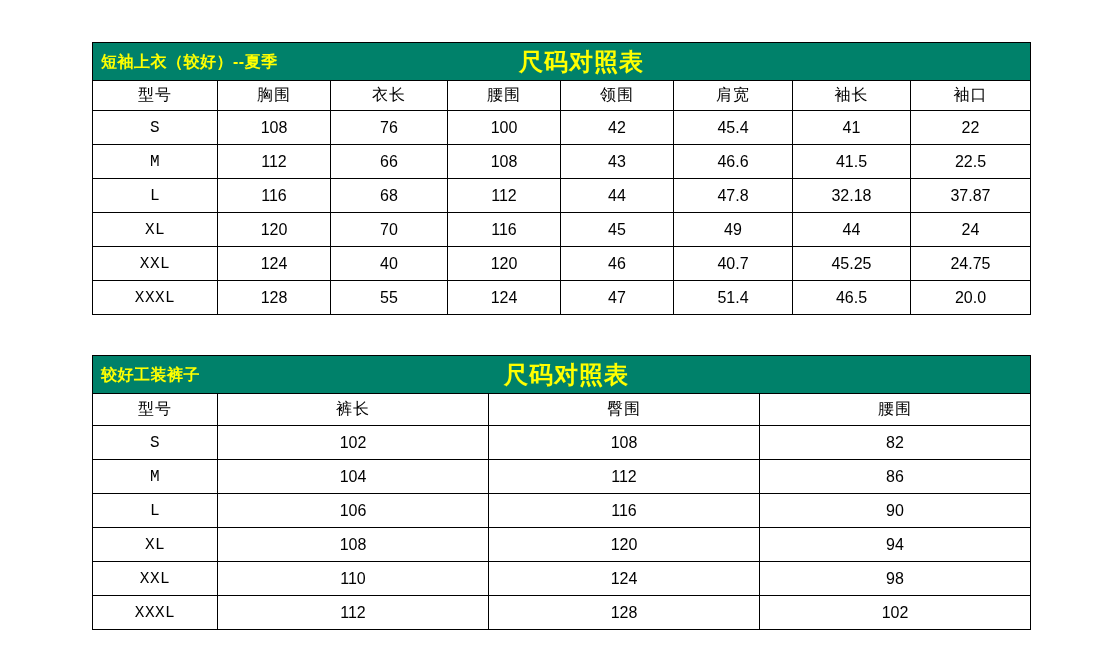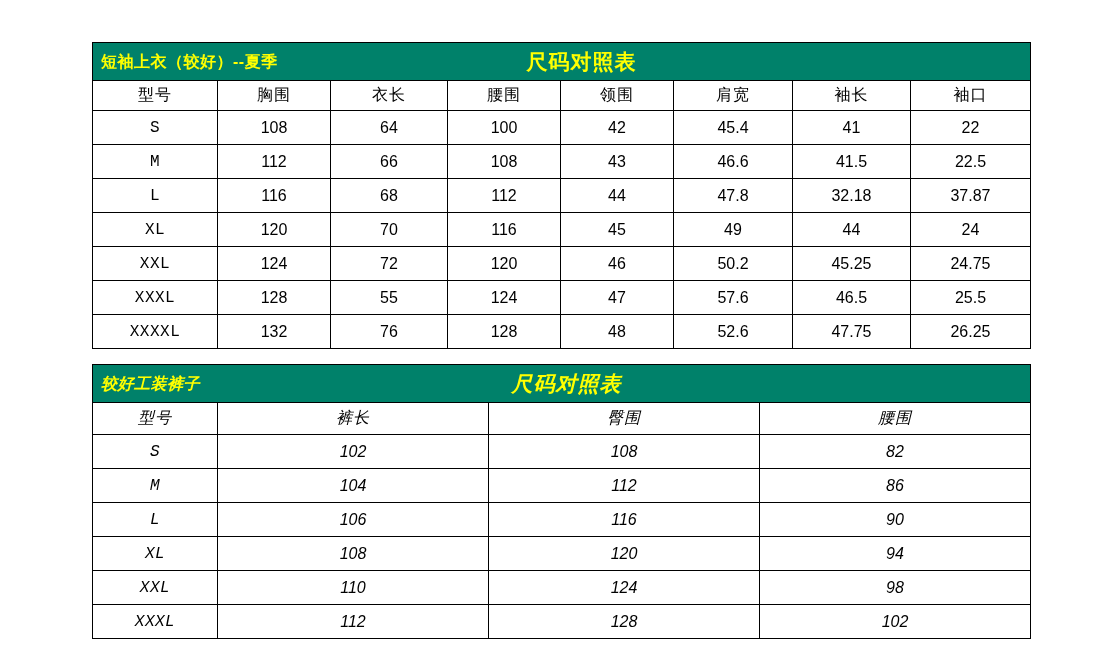--- a/index.html
+++ b/index.html
@@ -20,21 +20,21 @@
     background: #ffffff;
     padding-left: 24px;
   }
   .table-wrap {
     position: absolute;
     left: 92px;
     width: 938px;
     background: #ffffff;
   }
   #table1-wrap { top: 42px; }
-  #table2-wrap { top: 364px; font-style: italic; }
+  #table2-wrap { top: 355px; }
 
   table.size-table {
     border-collapse: collapse;
     table-layout: fixed;
     width: 938px;
     background: #ffffff;
   }
   table.size-table td, table.size-table th {
     border: 1px solid #000000;
     padding: 0;
@@ -66,21 +66,21 @@
     letter-spacing: 0.5px;
   }
   .title-center {
     position: absolute;
     left: 0;
     right: 0;
     top: 50%;
     transform: translateY(-50%);
     text-align: center;
     color: #ffff00;
-    font-size: 21px;
+    font-size: 24px;
     font-weight: bold;
     letter-spacing: 1px;
   }
   #t1-center { padding-left: 40px; }
   #t2-center { padding-left: 10px; }
 
   .head-row td {
     height: 29px;
     font-size: 16px;
     font-weight: bold;
@@ -136,21 +136,21 @@
         <td class="cjk">衣长</td>
         <td class="cjk">腰围</td>
         <td class="cjk">领围</td>
         <td class="cjk">肩宽</td>
         <td class="cjk">袖长</td>
         <td class="cjk">袖口</td>
       </tr>
       <tr class="body-row">
         <td class="model">S</td>
         <td>108</td>
-        <td>64</td>
+        <td>76</td>
         <td>100</td>
         <td>42</td>
         <td>45.4</td>
         <td>41</td>
         <td>22</td>
       </tr>
       <tr class="body-row">
         <td class="model">M</td>
         <td>112</td>
         <td>66</td>
@@ -176,46 +176,36 @@
         <td>70</td>
         <td>116</td>
         <td>45</td>
         <td>49</td>
         <td>44</td>
         <td>24</td>
       </tr>
       <tr class="body-row">
         <td class="model">XXL</td>
         <td>124</td>
-        <td>72</td>
+        <td>40</td>
         <td>120</td>
         <td>46</td>
-        <td>50.2</td>
+        <td>40.7</td>
         <td>45.25</td>
         <td>24.75</td>
       </tr>
       <tr class="body-row">
         <td class="model">XXXL</td>
         <td>128</td>
         <td>55</td>
         <td>124</td>
         <td>47</td>
-        <td>57.6</td>
+        <td>51.4</td>
         <td>46.5</td>
-        <td>25.5</td>
-      </tr>
-      <tr class="body-row">
-        <td class="model">XXXXL</td>
-        <td>132</td>
-        <td>76</td>
-        <td>128</td>
-        <td>48</td>
-        <td>52.6</td>
-        <td>47.75</td>
-        <td>26.25</td>
+        <td>20.0</td>
       </tr>
     </tbody>
       </table>
   </div>
 
   <div class="table-wrap" id="table2-wrap">
     <table class="size-table" id="table2">
       <colgroup>
         <col style="width:125px">
         <col style="width:271px">

